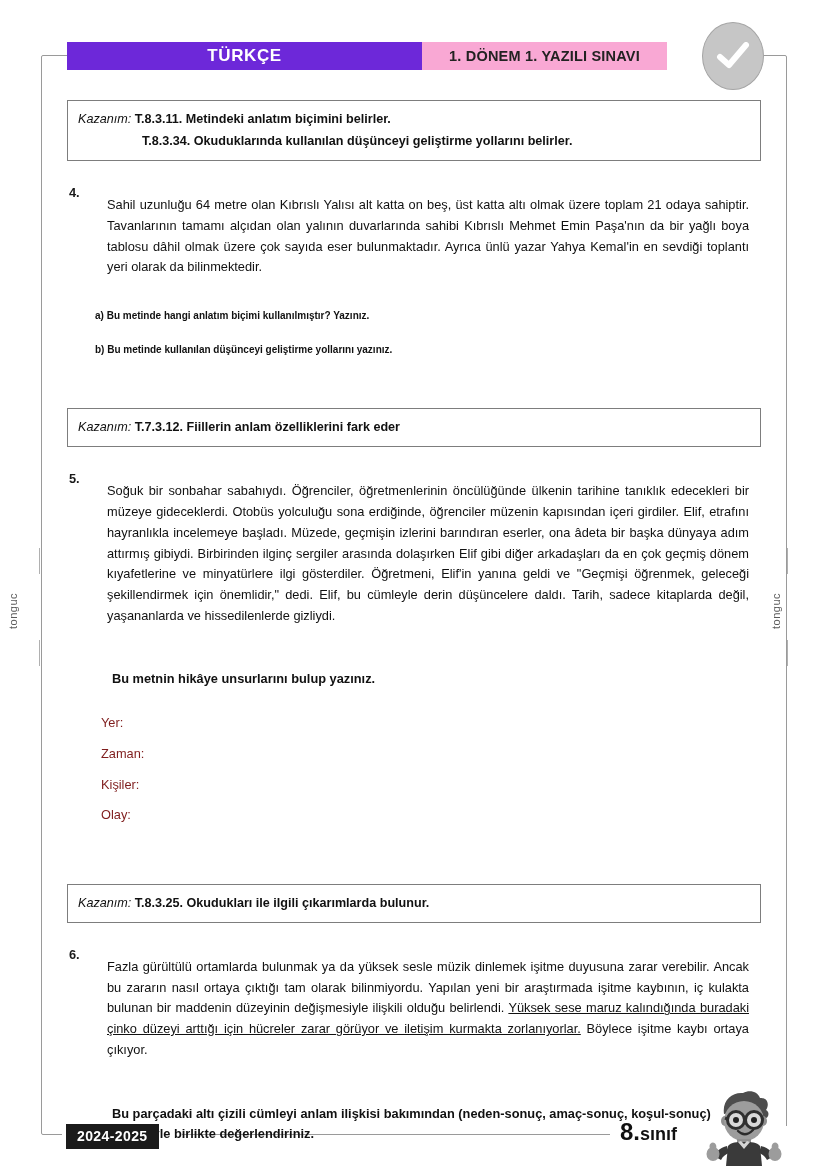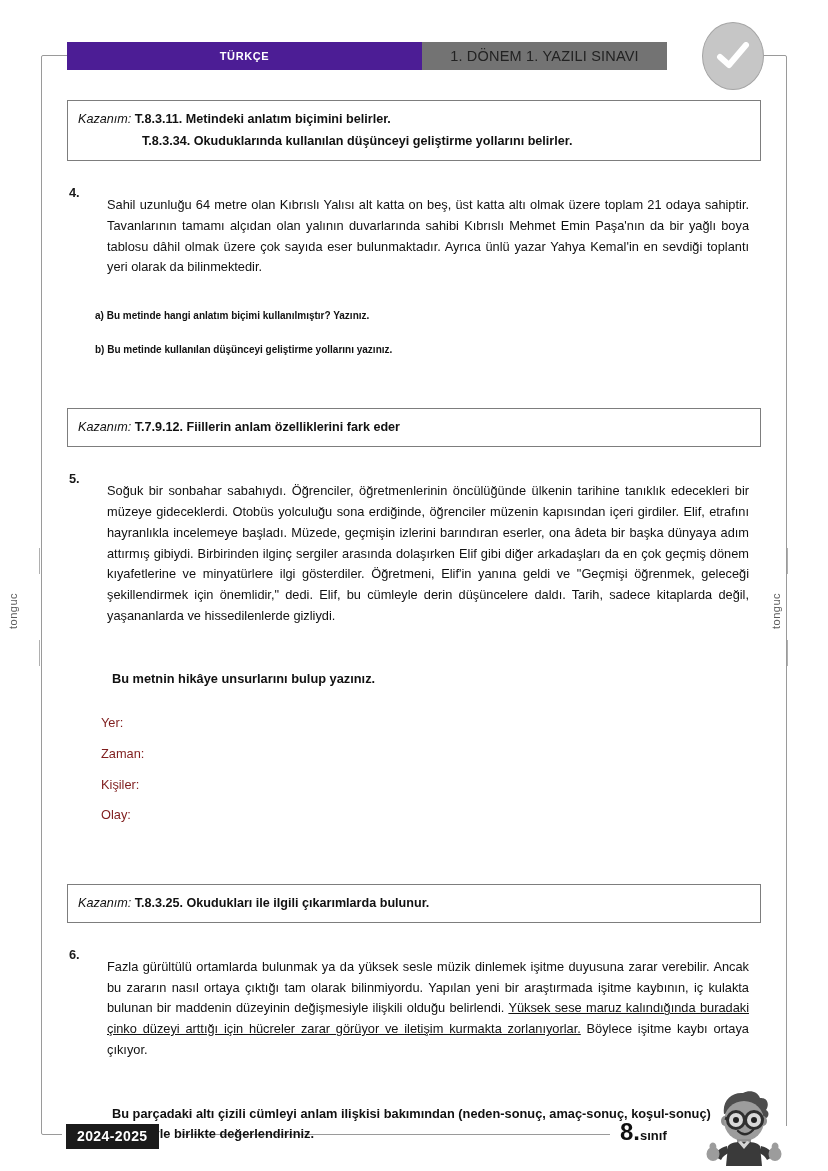--- a/index.html
+++ b/index.html
@@ -69,34 +69,34 @@
   .header {
     position: absolute;
     left: 67px;
     top: 42px;
     width: 600px;
     height: 28px;
     display: flex;
   }
   .header-subject {
     flex: 0 0 355px;
-    background: #4c1d95;
+    background: #6d28d9;
     color: #ffffff;
     font-weight: bold;
-    font-size: 11px;
+    font-size: 17px;
     letter-spacing: 0.6px;
     display: flex;
     align-items: center;
     justify-content: center;
   }
   .header-exam {
     flex: 1 1 auto;
-    background: #737373;
+    background: #f9a8d4;
     color: #222222;
-    font-weight: normal;
+    font-weight: bold;
     font-size: 14.5px;
     letter-spacing: 0.2px;
     display: flex;
     align-items: center;
     justify-content: center;
   }
   .check-badge {
     position: absolute;
     left: 702px;
     top: 22px;
@@ -235,21 +235,21 @@
   }
   .footer-grade {
     position: absolute;
     left: 620px;
     top: 1118px;
     font-weight: bold;
     color: #111111;
     white-space: nowrap;
   }
   .footer-grade .num { font-size: 24px; }
-  .footer-grade .lbl { font-size: 13px; margin-top: 36px; }
+  .footer-grade .lbl { font-size: 18px; margin-top: 36px; }
   .mascot {
     position: absolute;
     left: 700px;
     top: 1086px;
     width: 86px;
     height: 82px;
   }
 </style>
 </head>
 <body>
@@ -302,21 +302,21 @@
         <div class="sp-18"></div>
         <p class="q-sub">b) Bu metinde kullanılan düşünceyi geliştirme yollarını yazınız.</p>
       </div>
     </div>
 
     <div class="sp-50"></div>
 
     <div class="kazanim-box">
       <div class="kazanim-line">
         <span class="kazanim-label">Kazanım:</span>
-        <span class="kazanim-code">T.7.9.12. Fiillerin anlam özelliklerini fark eder</span>
+        <span class="kazanim-code">T.7.3.12. Fiillerin anlam özelliklerini fark eder</span>
       </div>
     </div>
 
     <div class="sp-22"></div>
 
     <div class="question">
       <div class="q-num">5.</div>
       <div class="q-body">
         <p class="q-para">Soğuk bir sonbahar sabahıydı. Öğrenciler, öğretmenlerinin öncülüğünde ülkenin tarihine tanıklık edecekleri bir müzeye gideceklerdi. Otobüs yolculuğu sona erdiğinde, öğrenciler müzenin kapısından içeri girdiler. Elif, etrafını hayranlıkla incelemeye başladı. Müzede, geçmişin izlerini barındıran eserler, ona âdeta bir başka dünyaya adım attırmış gibiydi. Birbirinden ilginç sergiler arasında dolaşırken Elif gibi diğer arkadaşları da en çok geçmiş dönem kıyafetlerine ve minyatürlere ilgi gösterdiler. Öğretmeni, Elif'in yanına geldi ve "Geçmişi öğrenmek, geleceği şekillendirmek için önemlidir," dedi. Elif, bu cümleyle derin düşüncelere daldı. Tarih, sadece kitaplarda değil, yaşananlarda ve hissedilenlerde gizliydi.</p>
         <div class="sp-14"></div>

